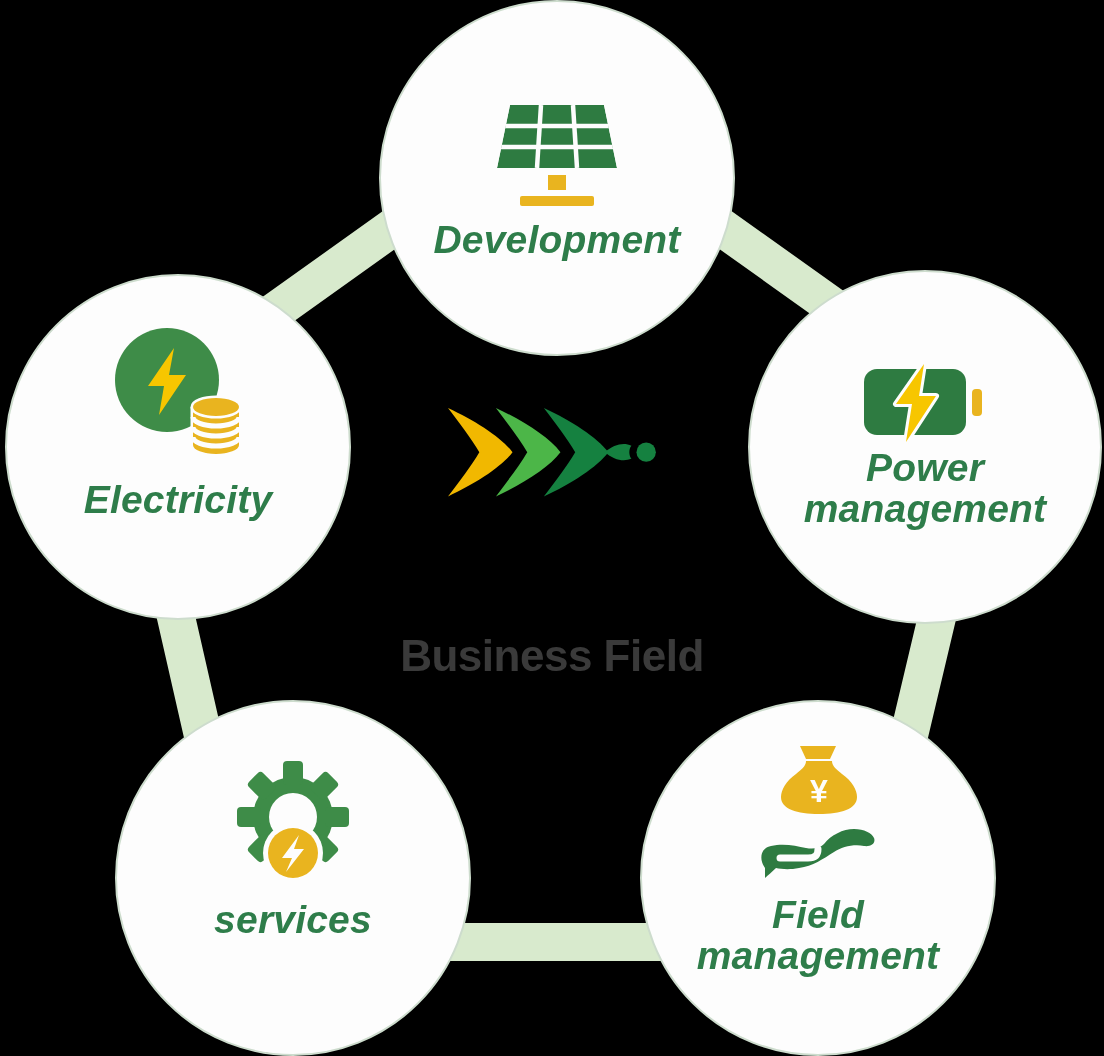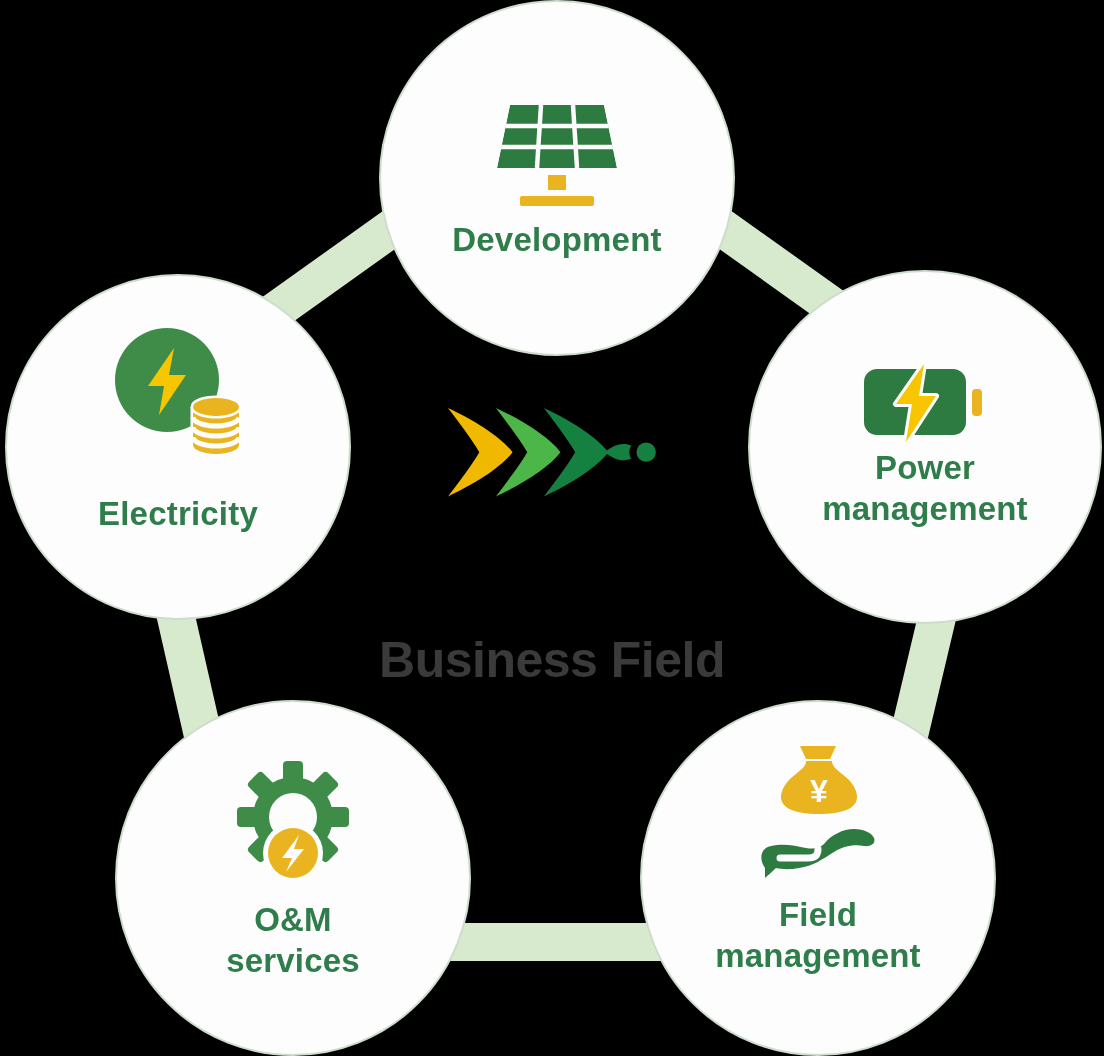--- a/index.html
+++ b/index.html
@@ -4,42 +4,42 @@
 <style>
   html,body{margin:0;padding:0;background:#000;}
   #stage{position:relative;width:1104px;height:1056px;background:#000;overflow:hidden;
          font-family:"Liberation Sans",sans-serif;}
   svg{overflow:visible;display:block;}
   #pentagon{position:absolute;left:0;top:0;}
   .node{position:absolute;border-radius:50%;background:#FDFDFD;border:2px solid #CDDCCD;
         box-sizing:border-box;}
   .node .icon{position:absolute;left:50%;transform:translateX(-50%);}
   .node .label{position:absolute;left:0;width:100%;text-align:center;
-               font-weight:700;font-size:33px;line-height:41px;color:#2E7D4A;
-               letter-spacing:0.2px;}
+               font-weight:700;font-size:39px;line-height:41px;color:#2E7D4A;
+               letter-spacing:0.2px;font-style:italic;}
   .label .line{display:block;}
   
   #node-development      {left:379px;top:0;   width:356px;height:356px;}
   #node-development      .icon{top:103px;}
   #node-development      .label{top:217px;}
   #node-power-generation {left:748px;top:270px;width:354px;height:354px;}
   #node-power-generation .icon{top:92px;}
   #node-power-generation .label{top:175px;}
   #node-electricity-retail{left:5px;top:274px;width:346px;height:346px;}
   #node-electricity-retail .icon{top:52px;}
-  #node-electricity-retail .label{top:217px;}
+  #node-electricity-retail .label{top:203px;}
   #node-om-services      {left:115px;top:700px;width:356px;height:356px;}
   #node-om-services      .icon{top:63px;}
   #node-om-services      .label{top:197px;}
   #node-asset-management {left:640px;top:700px;width:356px;height:356px;}
   #node-asset-management .icon{top:44px;}
   #node-asset-management .label{top:192px;}
   #center-logo{position:absolute;left:448px;top:406px;}
   #diagram-title{position:absolute;left:0;top:631px;width:1104px;text-align:center;
-                 font-weight:700;font-size:50px;letter-spacing:-0.5px;color:#3A3A3A;}
+                 font-weight:700;font-size:44px;letter-spacing:-0.5px;color:#3A3A3A;}
 </style>
 </head>
 <body>
 
 <div id="stage">
 
   <svg id="pentagon" width="1104" height="1056" viewBox="0 0 1104 1056">
     <polygon points="557,110 985,415 860,942 250,942 130,415" fill="none" stroke="#D8EACD" stroke-width="38"></polygon>
   </svg>
 
@@ -111,21 +111,20 @@
           <rect x="-10" y="-56" width="20" height="24" rx="4" transform="rotate(270)"></rect>
           <rect x="-10" y="-56" width="20" height="24" rx="4" transform="rotate(315)"></rect>
         </g>
       </g>
       <circle cx="60" cy="52" r="24" fill="#FDFDFD"></circle>
       <circle cx="60" cy="88" r="30" fill="#FDFDFD"></circle>
       <circle cx="60" cy="88" r="25" fill="#E9B41F"></circle>
       <path d="M66,70 L49,93 H59 L53,107 L71,84 H61 Z" fill="#FDFDFD"></path>
     </svg>
     <div class="label">
-      <span class="line">O&amp;M</span>
       <span class="line">services</span>
     </div>
   </div>
 
   <div class="node" id="node-asset-management">
     <svg class="icon" width="120" height="136" viewBox="0 0 120 136">
       <g transform="translate(22,0)">
         <path d="M20,0 H56 L50,13 H26 Z" fill="#E9B41F"></path>
         <path d="M26,15 C26,20 22,23 16,28 C6,35 1,44 1,51 C1,63 17,68 39,68 C61,68 77,63 77,51
                  C77,44 72,35 62,28 C56,23 52,20 52,15 Z" fill="#E9B41F"></path>

